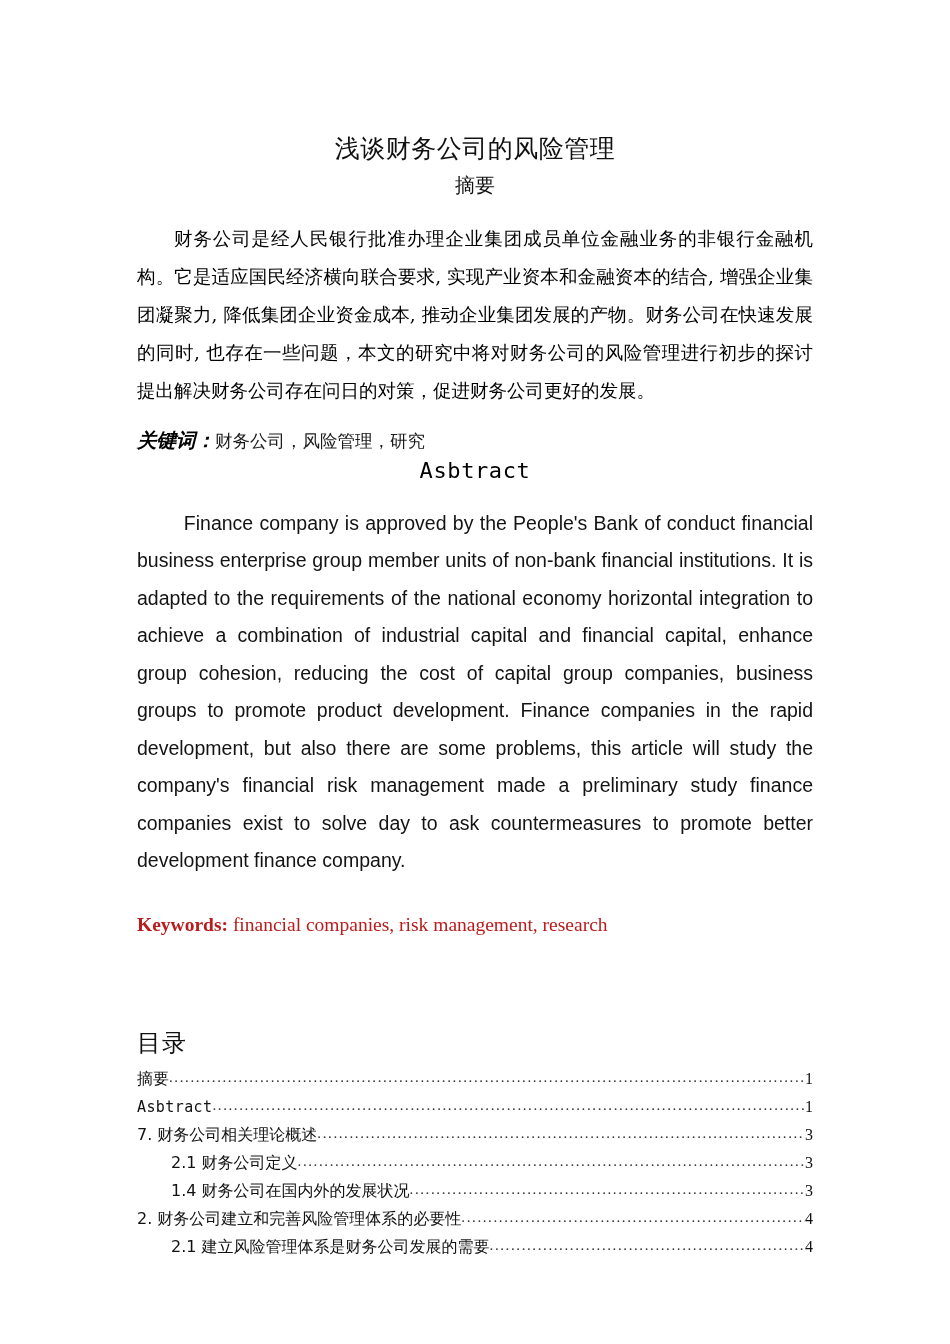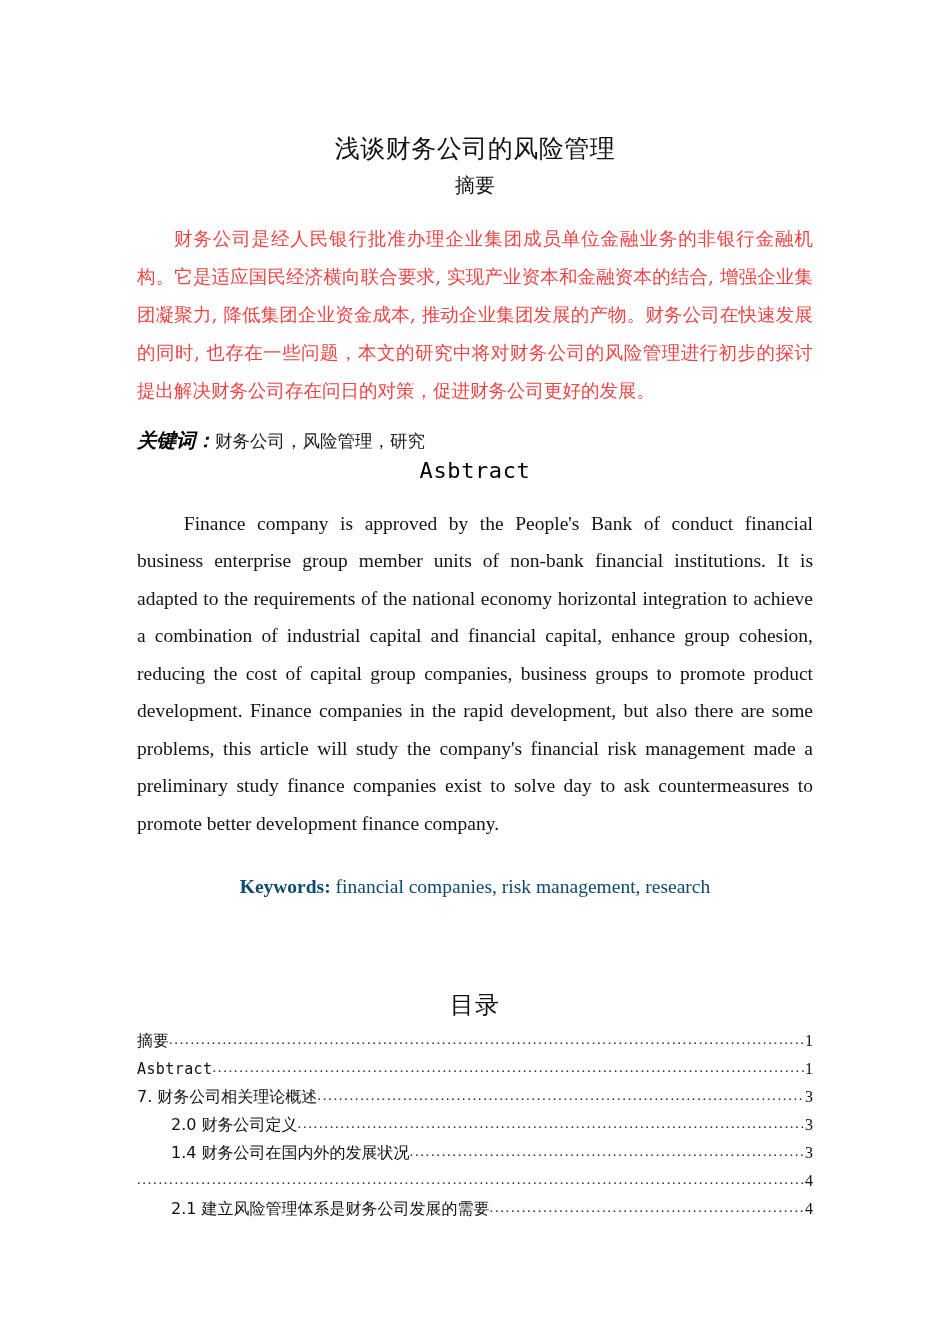--- a/index.html
+++ b/index.html
@@ -48,21 +48,21 @@
 
   
   .cn-abstract {
     margin: 22px 0 0 0;
     font-family: "DejaVu Serif", "Liberation Serif", serif;
     font-size: 18.5px;
     line-height: 38px;
     text-align: justify;
     text-justify: inter-ideograph;
     text-indent: 2em;
-    color: #ef4444;
+    color: #000000;
   }
 
   
   .cn-keywords {
     margin: 16px 0 0 0;
     font-size: 18px;
     line-height: 1.5;
     white-space: nowrap;
   }
   .cn-keywords .kw-label {
@@ -87,51 +87,49 @@
     font-weight: 400;
     margin: 0;
     padding-top: 2px;
     letter-spacing: 0.6px;
     color: #000;
   }
 
   
   .en-abstract {
     margin: 22px 0 0 0;
-    font-family: Liberation Serif, serif;
+    font-family: Liberation Sans, sans-serif;
     font-size: 19.5px;
     line-height: 37.5px;
     text-align: justify;
     text-indent: 2.4em;
     color: #131313;
   }
 
   
   .en-keywords {
     margin: 30px 0 0 0;
     font-family: "Liberation Serif", "DejaVu Serif", serif;
     font-size: 19.5px;
     line-height: 1.5;
-    color: #0c4a6e;
-    text-align: center;
+    color: #b91c1c;
   }
   .en-keywords .kw-label {
     font-weight: 700;
   }
   .en-keywords .kw-value {
     font-weight: 400;
   }
 
   
   .toc {
     margin: 0;
     padding-top: 88px;
   }
   .toc-title {
-    text-align: center;
     font-family: "DejaVu Sans", "Liberation Sans", sans-serif;
     font-size: 24px;
     font-weight: 400;
     margin: 0 0 6px 0;
     letter-spacing: 1px;
     color: #111;
   }
   .toc-list {
     margin: 0;
     padding: 0;
@@ -212,30 +210,31 @@
           <span class="toc-text">Asbtract</span>
           <span class="toc-leader">...................................................................................................................................................</span>
           <span class="toc-page">1</span>
         </li>
         <li class="toc-entry level-1">
           <span class="toc-text">7. 财务公司相关理论概述</span>
           <span class="toc-leader">...................................................................................................................................................</span>
           <span class="toc-page">3</span>
         </li>
         <li class="toc-entry level-2">
-          <span class="toc-text">2.0 财务公司定义</span>
+          <span class="toc-text">2.1 财务公司定义</span>
           <span class="toc-leader">...................................................................................................................................................</span>
           <span class="toc-page">3</span>
         </li>
         <li class="toc-entry level-2">
           <span class="toc-text">1.4 财务公司在国内外的发展状况</span>
           <span class="toc-leader">...................................................................................................................................................</span>
           <span class="toc-page">3</span>
         </li>
         <li class="toc-entry level-1">
+          <span class="toc-text">2. 财务公司建立和完善风险管理体系的必要性</span>
           <span class="toc-leader">...................................................................................................................................................</span>
           <span class="toc-page">4</span>
         </li>
         <li class="toc-entry level-2">
           <span class="toc-text">2.1 建立风险管理体系是财务公司发展的需要</span>
           <span class="toc-leader">...................................................................................................................................................</span>
           <span class="toc-page">4</span>
         </li>
       </ul>
   </div>

